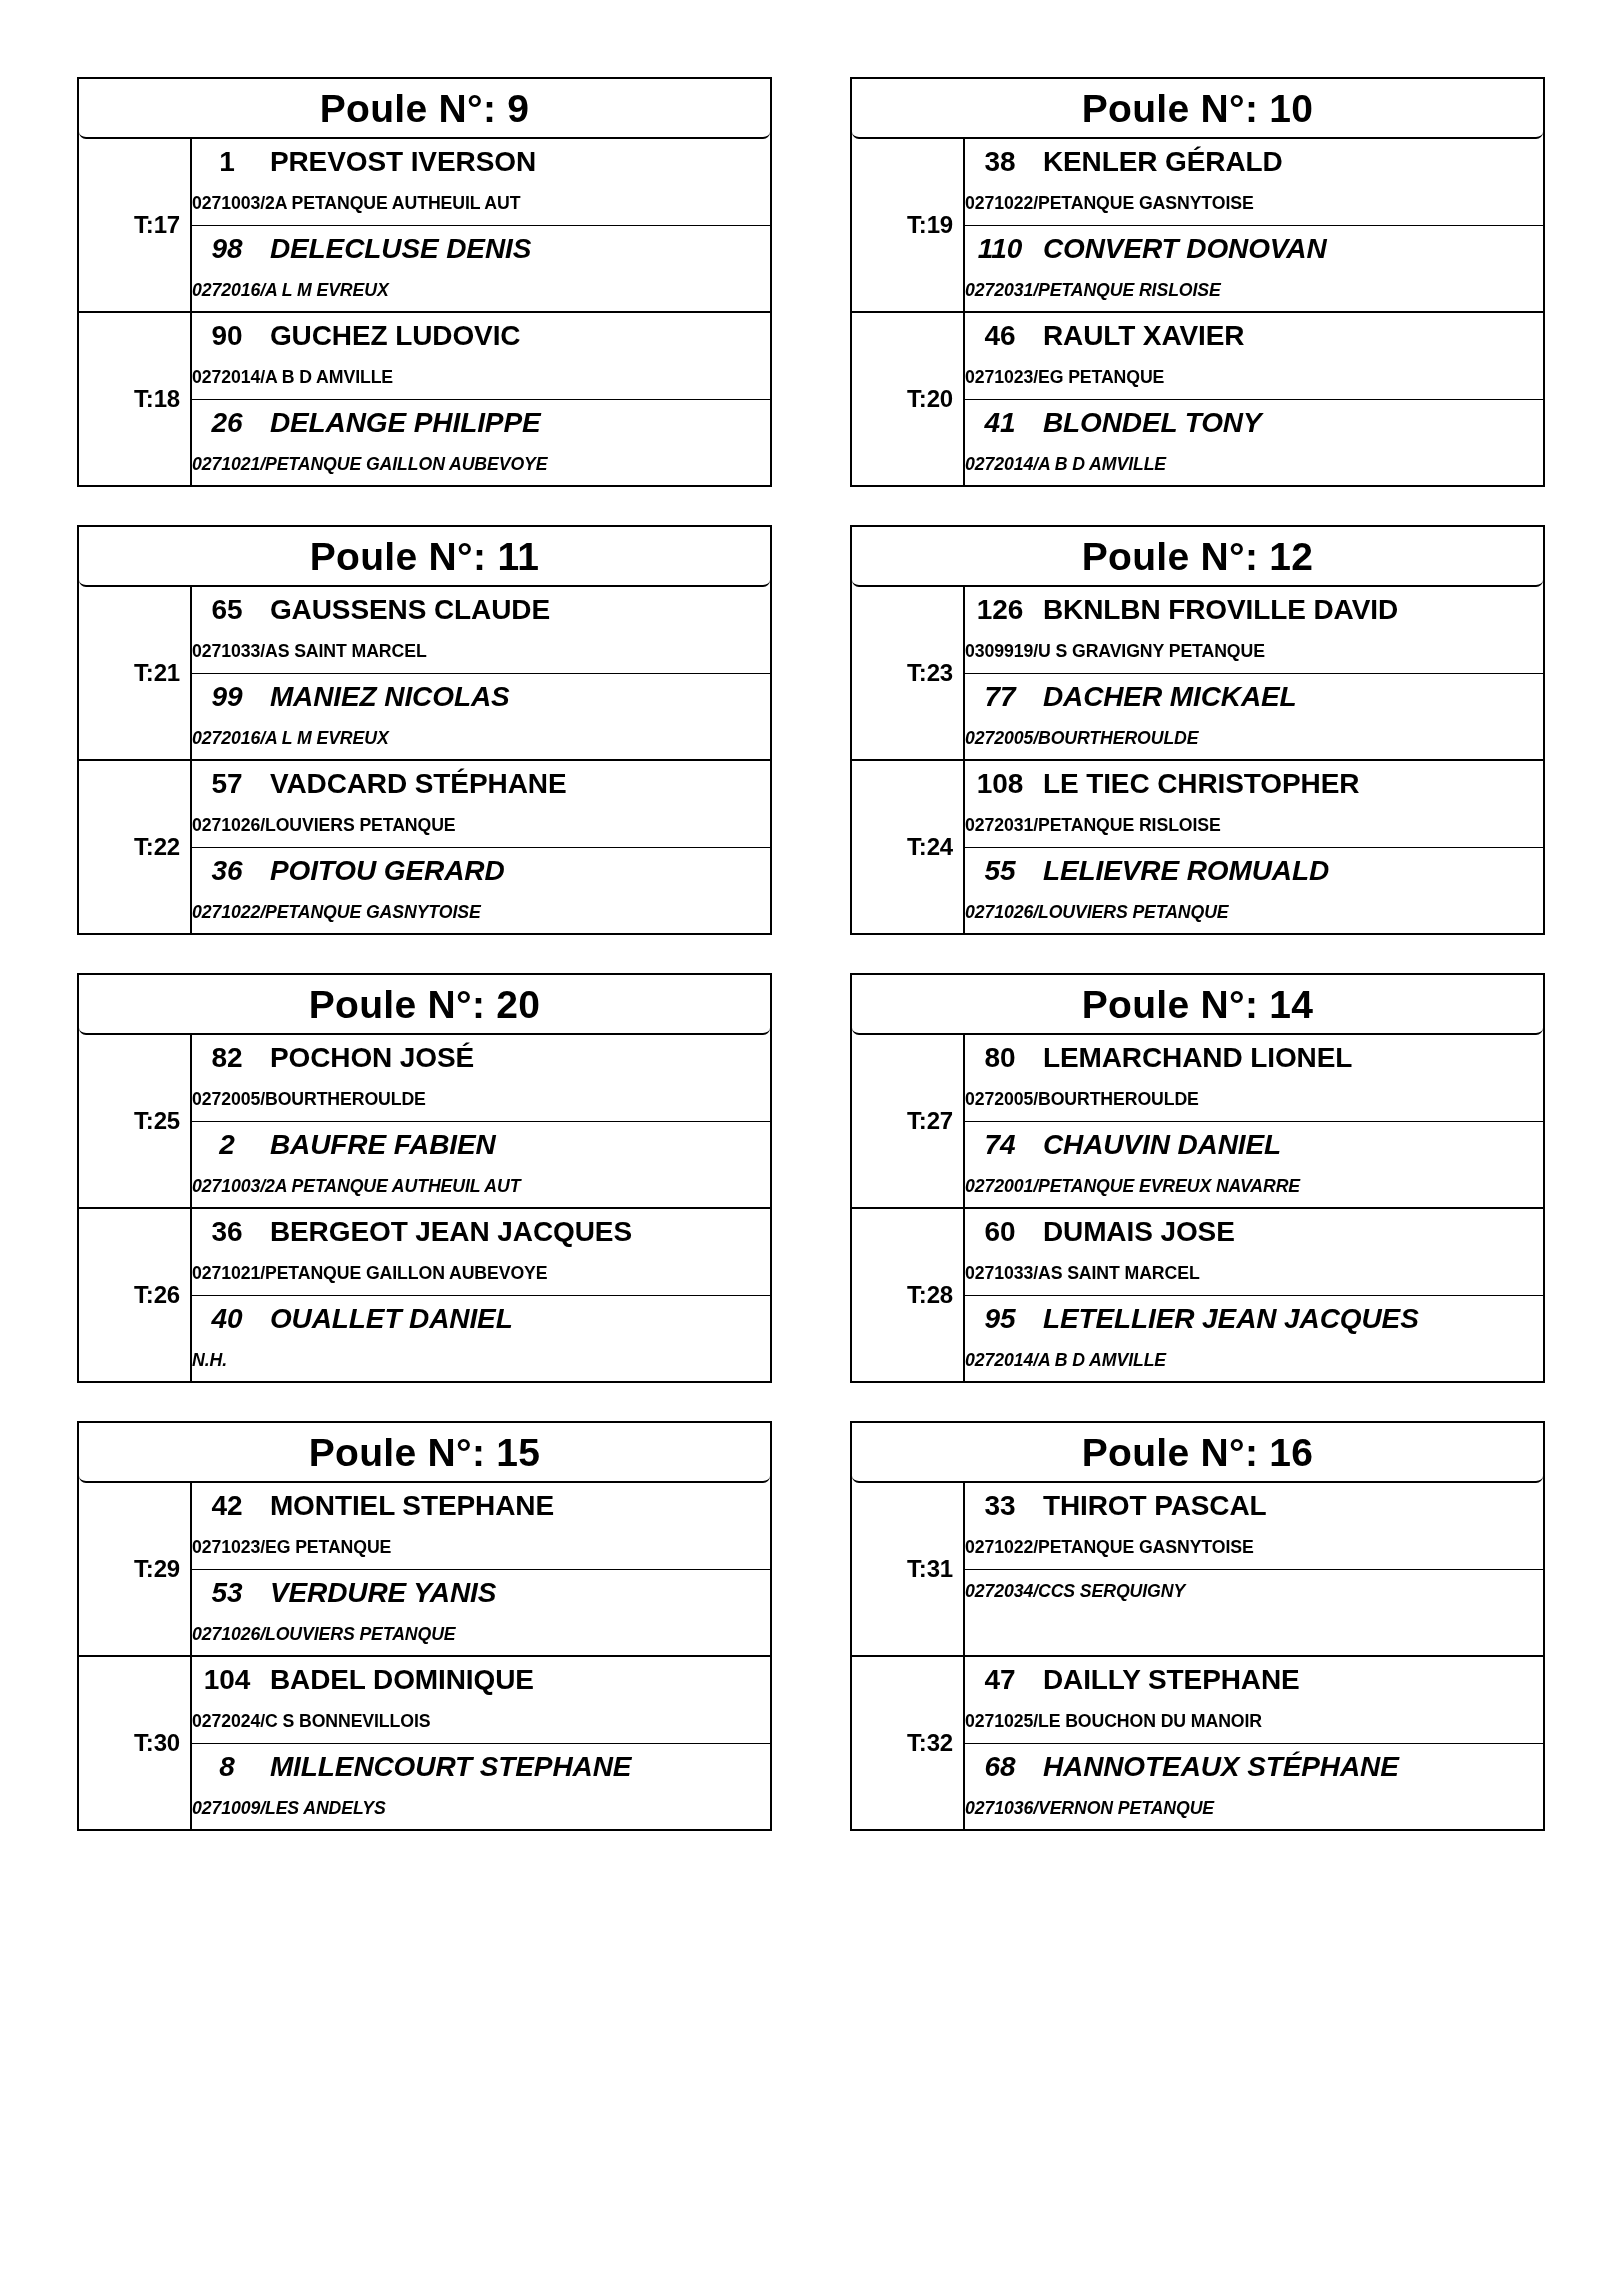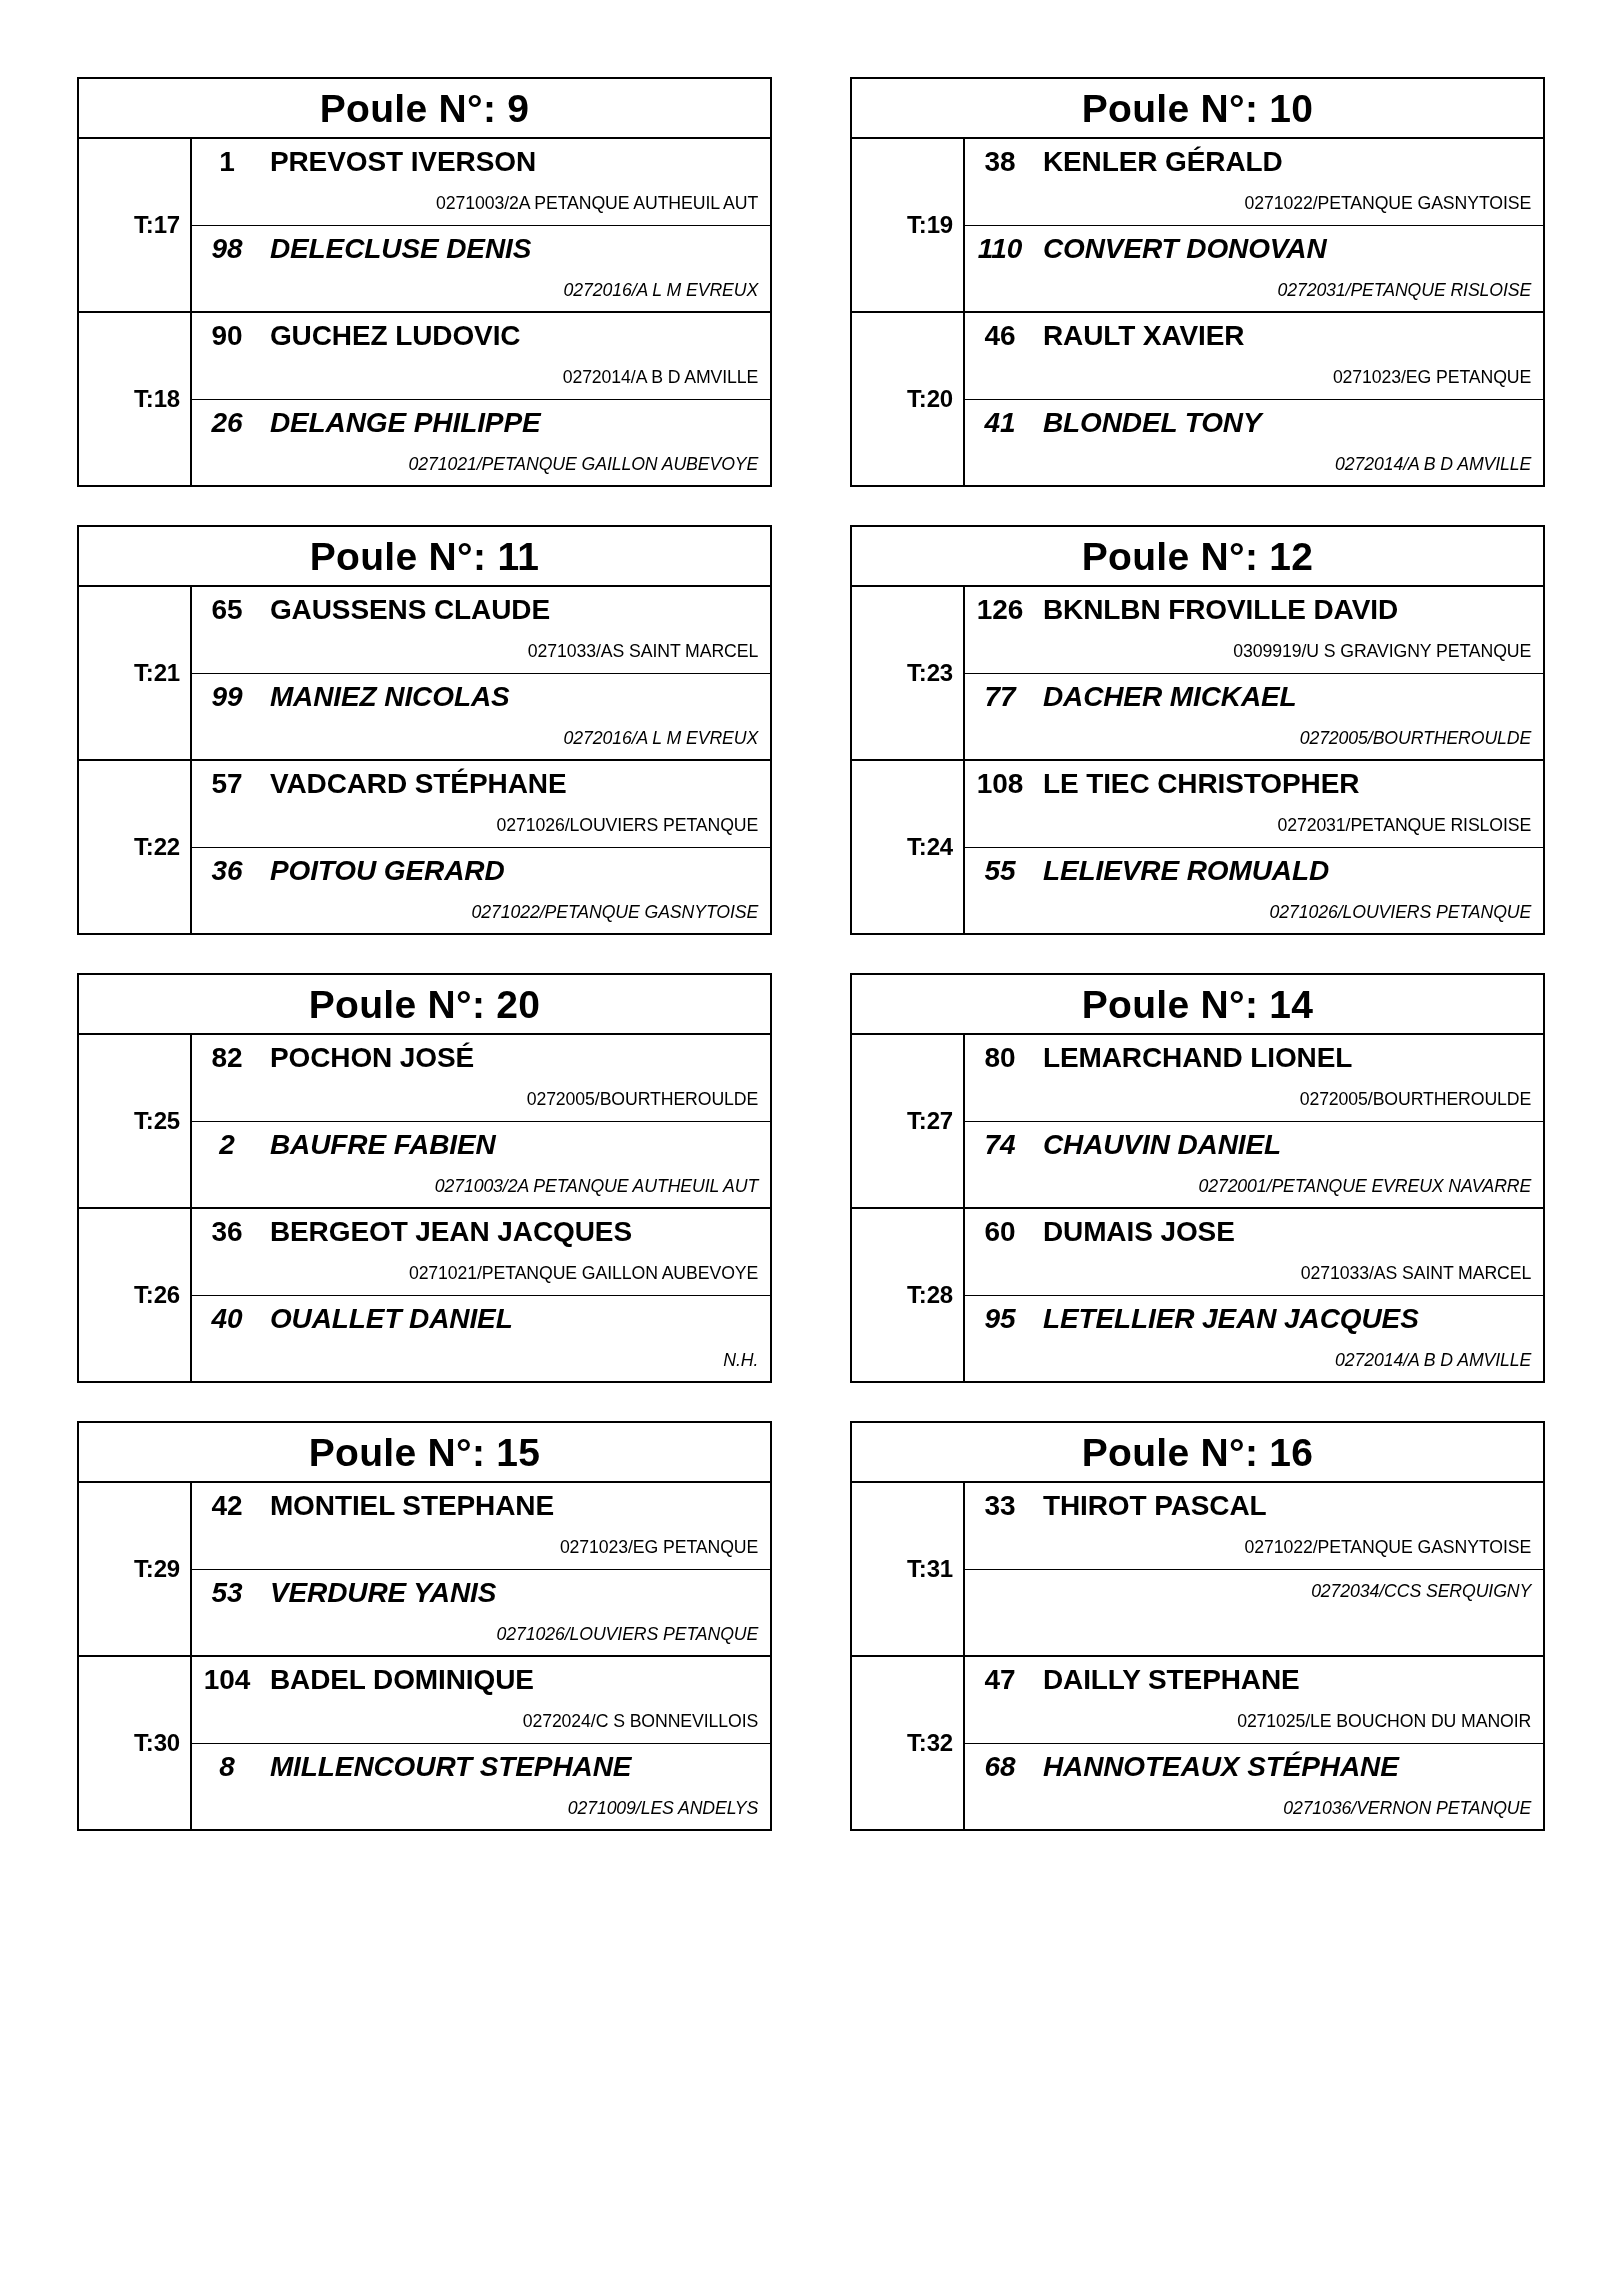--- a/index.html
+++ b/index.html
@@ -25,20 +25,21 @@
     border:2.6px solid #000;
     background:#fff;
     box-sizing:border-box;
     width:695px;
   }
   .poule-title{
     height:60px;
     display:flex;align-items:center;justify-content:center;
     border-bottom:2.6px solid #000;
     box-sizing:border-box;
+    border-radius:7px;
   }
   .poule-title span{
     font-size:39px;
     font-weight:bold;
     letter-spacing:0.3px;
     white-space:nowrap;
     line-height:1;
   }
   
   .match{
@@ -88,23 +89,22 @@
   .pl-name{
     font-size:28px;
     font-weight:bold;
     font-stretch:condensed;
     line-height:1;
     letter-spacing:-0.1px;
     white-space:nowrap;
     padding-left:7.9px;
   }
   .pl-club{
-    text-align:right;
     font-size:17.7px;
-    font-weight:normal;
+    font-weight:bold;
     font-stretch:condensed;
     line-height:1;
     letter-spacing:-0.1px;
     white-space:nowrap;
     padding-top:13px;
   }
   
   .player.alt .pl-num,
   .player.alt .pl-name,
   .player.alt .pl-club{font-style:italic;}

